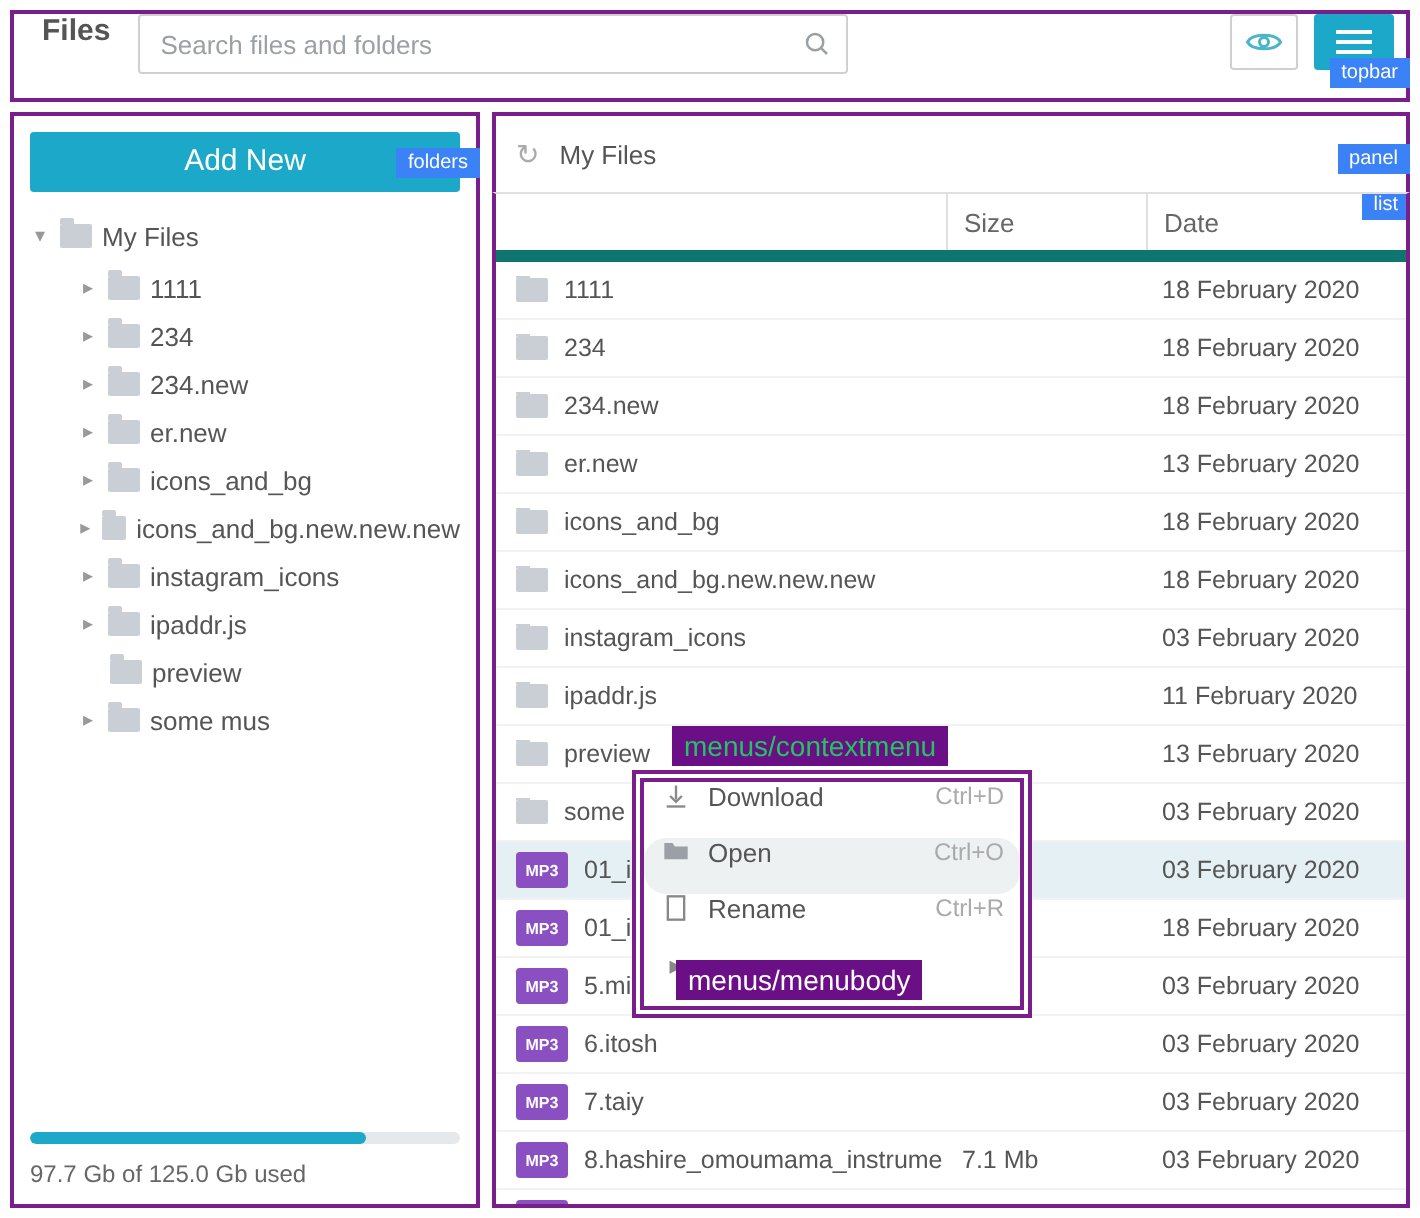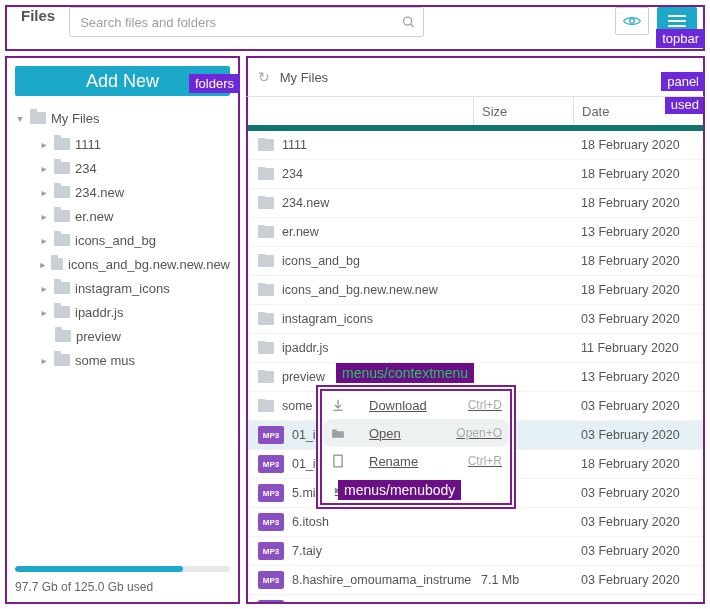--- a/index.html
+++ b/index.html
@@ -66,23 +66,23 @@
   }
   .view-list-btn {
     width: 40px; height: 28px;
     background: #1ca9c9;
     border-radius: 2px;
     display: flex; align-items: center; justify-content: center;
     color: #fff;
   }
   .tag {
     position: absolute;
-    background: #6d28d9;
+    background: #3b82f6;
     color: #fff;
-    font-size: 13px;
+    font-size: 10px;
     padding: 2px 6px;
   }
   .tag-topbar { right: -2px; top: 22px; }
 
   
   .main {
     display: flex;
     gap: 6px;
     padding: 0 5px 5px 5px;
     height: calc(609px - 56px);
@@ -96,21 +96,21 @@
     padding: 8px;
     display: flex;
     flex-direction: column;
   }
   .add-new-btn {
     background: #1ca9c9;
     color: #fff;
     text-align: center;
     height: 30px;
     line-height: 30px;
-    font-size: 18px;
+    font-size: 15px;
     border-radius: 2px;
     margin-bottom: 10px;
   }
   .tag-folders { right: -2px; top: 16px; }
   .tree {
     flex: 1;
     overflow: hidden;
   }
   .tree-row {
     display: flex;
@@ -242,27 +242,25 @@
     background: #fff;
     padding: 2px;
     position: relative;
   }
   .ctx-menu-body {
     border: 2px solid #7a1e8c;
     position: relative;
   }
   .ctx-item {
     display: flex;
-    align-items: center;
     height: 28px;
     padding: 0 8px;
-    gap: 23px;
+    gap: 8px;
     color: #555;
     font-size: 13px;
-    text-decoration: underline;
   }
   .ctx-item.hover { background: #eef1f2; border-radius: 11px; }
   .ctx-item .short { margin-left: auto; color: #aaa; font-size: 12px; }
   .ctx-item.submenu .sub-ind { margin-left: 0; color: #888; }
   .ctx-ico { width: 16px; display:flex; justify-content:center; color:#888; }
   .tag-menubody {
     position: absolute;
     left: 16px; bottom: 3px;
     background: #6a0f86; color: #fff;
     font-size: 14px; padding: 2px 6px;
@@ -374,21 +372,21 @@
     <div class="storage-text">97.7 Gb of 125.0 Gb used</div>
   </div>
 
   <div class="panel">
     <div class="tag tag-panel">panel</div>
     <div class="panel-header">
       <span class="refresh-ico">↻</span>
       <span>My Files</span>
     </div>
     <div class="list">
-      <div class="tag tag-list">used</div>
+      <div class="tag tag-list">list</div>
       <div class="cols">
         <div class="col-name"></div>
         <div class="col-size">Size</div>
         <div class="col-date">Date</div>
       </div>
       <div class="rows" id="file-rows">
           <div class="row">
             <div class="cell-name">
               <span class="folder-ico"></span>
               <span>1111</span>
@@ -545,21 +543,21 @@
           <span>Download</span>
           <span class="short">Ctrl+D</span>
         </div>
         <div class="ctx-item hover">
           <span class="ctx-ico">
             <svg width="14" height="12" viewBox="0 0 24 20" fill="currentColor">
               <path d="M2 4h7l2 3h11v11H2z" fill="#9aa0a6"></path>
             </svg>
           </span>
           <span>Open</span>
-          <span class="short">Open+O</span>
+          <span class="short">Ctrl+O</span>
         </div>
         <div class="ctx-item">
           <span class="ctx-ico">
             <svg width="12" height="14" viewBox="0 0 20 24" fill="none" stroke="currentColor" stroke-width="2">
               <rect x="3" y="2" width="14" height="20"></rect>
             </svg>
           </span>
           <span>Rename</span>
           <span class="short">Ctrl+R</span>
         </div>

